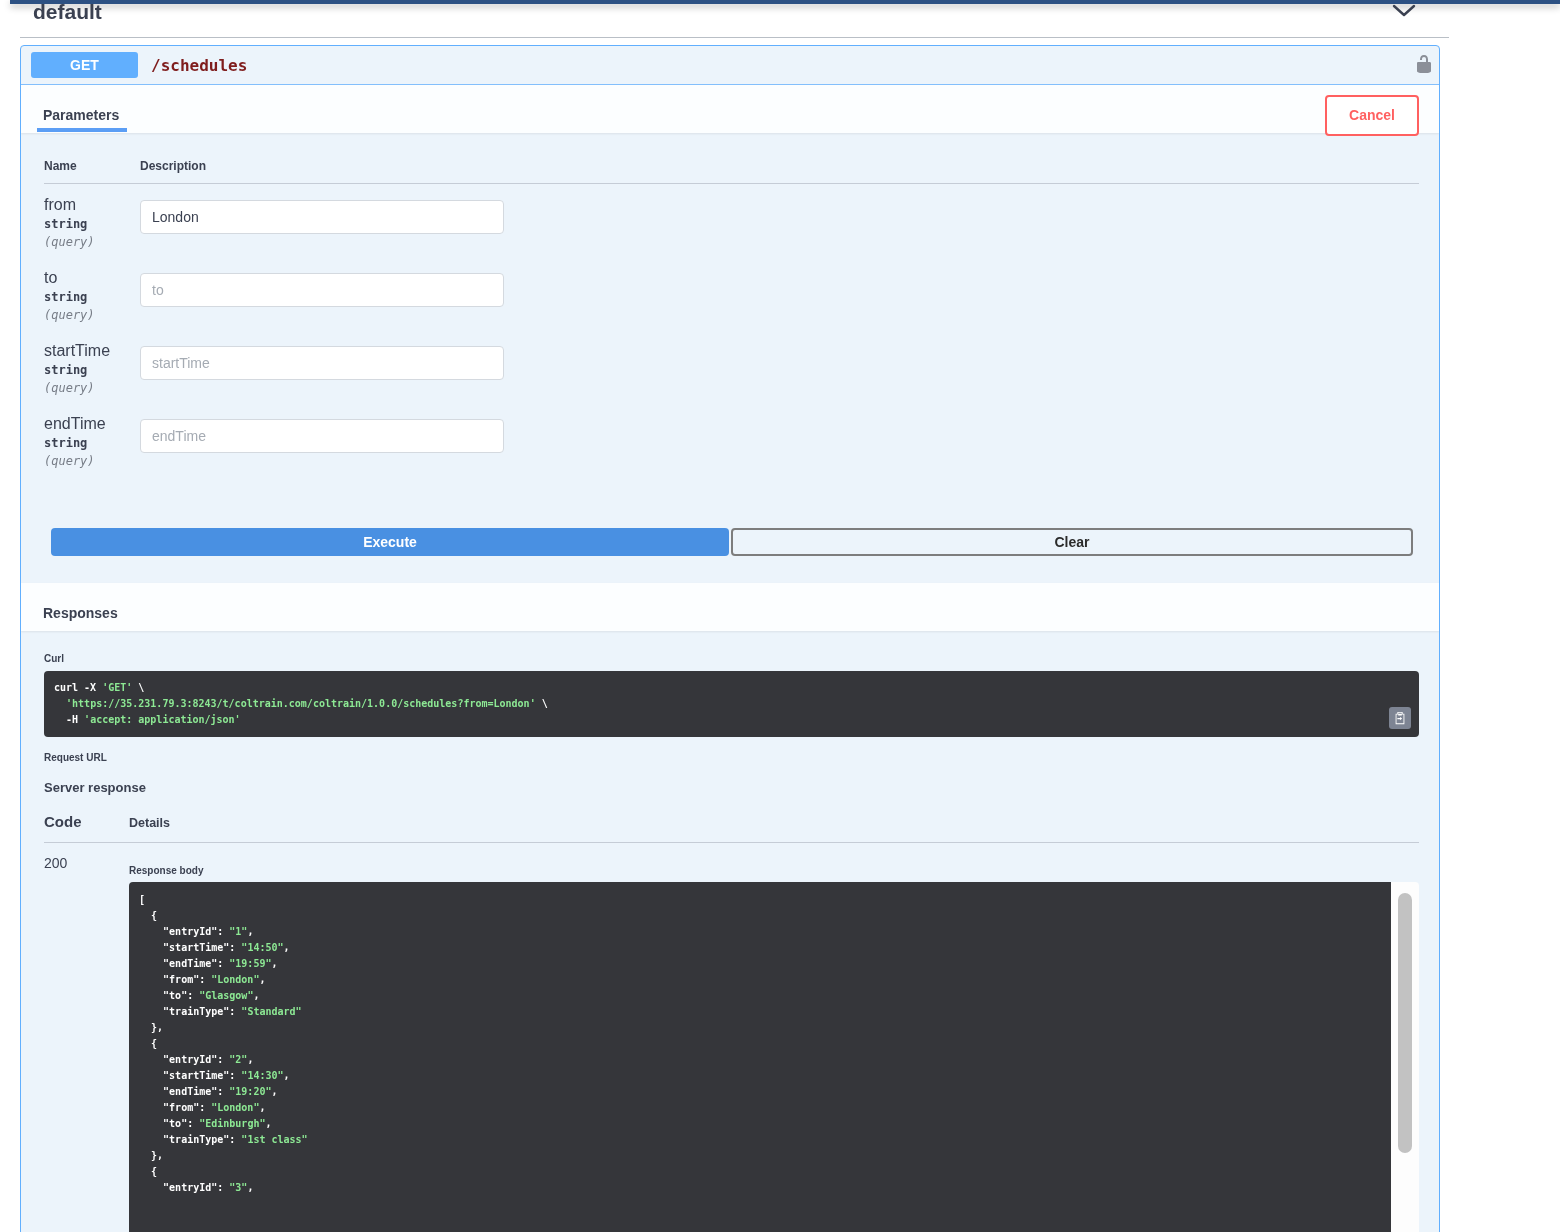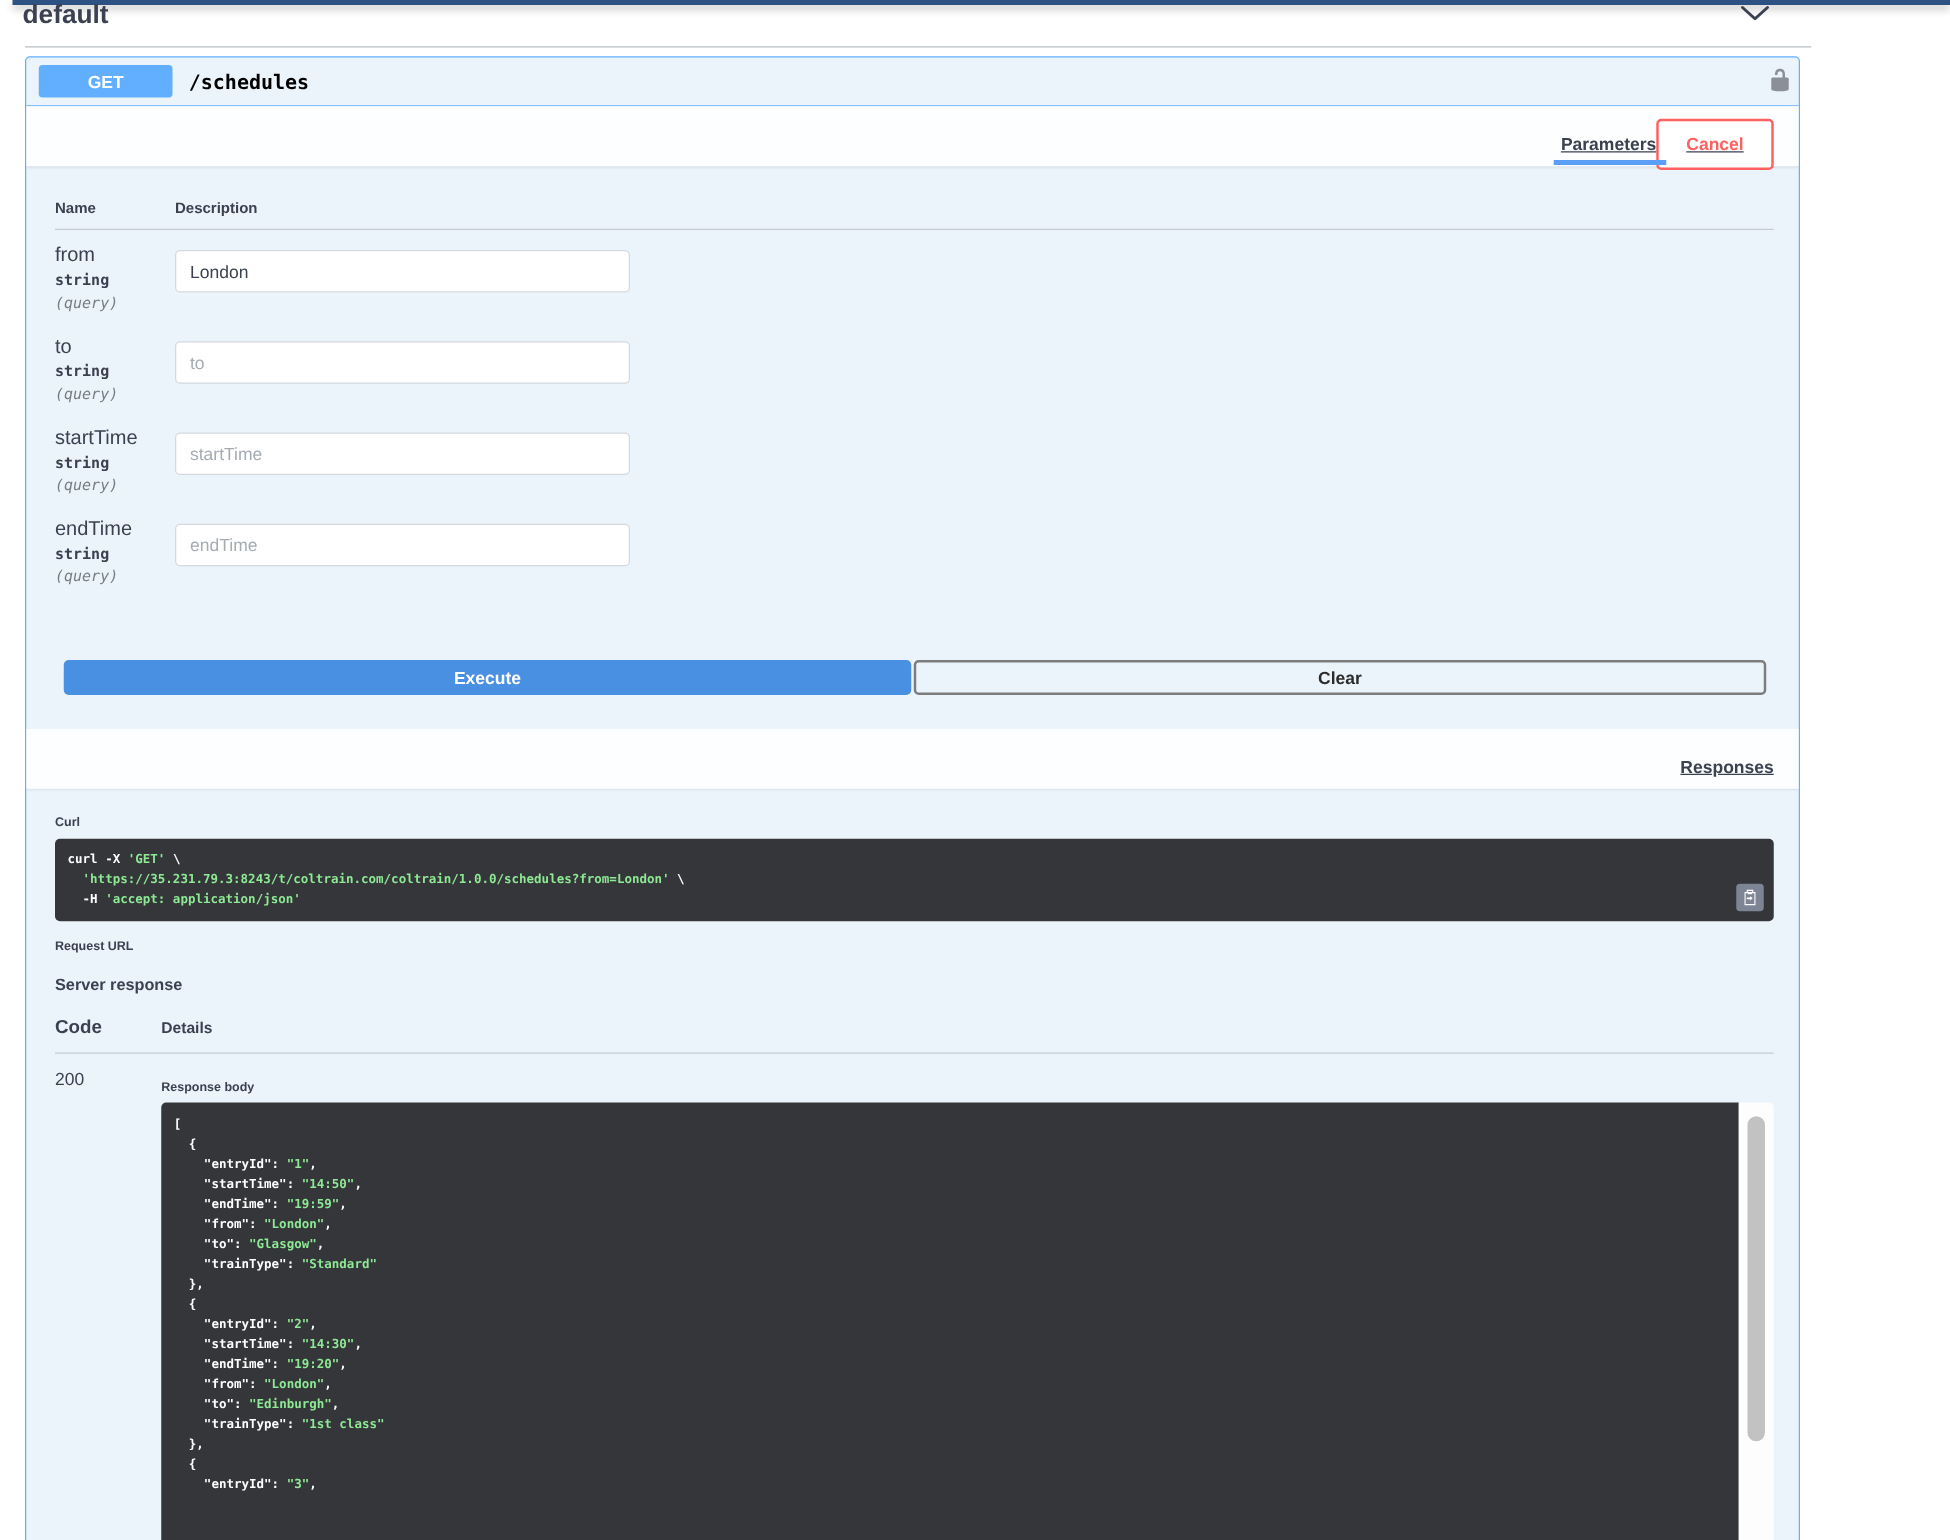--- a/index.html
+++ b/index.html
@@ -3,39 +3,39 @@
 <meta charset="utf-8">
 <style>
   * { margin:0; padding:0; box-sizing:border-box; }
   html,body { width:1560px; height:1232px; overflow:hidden; background:#fff;
               font-family:"Liberation Sans", sans-serif; color:#3b4151; }
   .mono { font-family:"DejaVu Sans Mono", monospace; }
 
   
   .topbar { position:absolute; left:10px; right:0; top:0; height:4px; background:#2d5183;
             box-shadow:0 3px 7px rgba(0,0,0,.28); }
-  .group-title { position:absolute; left:18px; top:0; font-size:21px; font-weight:bold; color:#3b4151; }
+  .group-title { position:absolute; left:33px; top:0; font-size:21px; font-weight:bold; color:#3b4151; }
   .group-chevron { position:absolute; left:1392px; top:4px; width:24px; height:14px; cursor:pointer; }
   .group-divider { position:absolute; left:20px; top:37px; width:1429px; height:1px; background:#b9bfc6; }
 
   
   .opblock { position:absolute; left:20px; top:45px; width:1420px; height:1300px;
              background:#ecf4fb; border:1px solid #61affe; border-radius:4px; overflow:hidden; }
 
   .summary { height:39px; display:flex; align-items:center; padding:0 4px 0 10px;
              border-bottom:1px solid rgba(97,175,254,.75); }
   .method-badge { width:107px; height:26px; background:#61affe; border-radius:3px; color:#fff;
                   font-size:14px; font-weight:bold; display:flex; align-items:center; justify-content:center; }
-  .op-path { margin-left:13px; font-size:16px; font-weight:bold; color:#000000;text-align:center; }
+  .op-path { margin-left:13px; font-size:16px; font-weight:bold; color:#7f1d1d;text-align:center; }
   .summary .spacer { flex:1; }
   .lock-btn { width:22px; height:22px; background:none; border:none; cursor:pointer; padding:0; }
 
   .section-header { position:relative; height:48px; background:rgba(255,255,255,.85);
-                    display:flex; align-items:center; justify-content:flex-end;
-                    padding:12px 20px 0 22px; box-shadow:0 1px 2px rgba(0,0,0,.08);text-decoration:underline; }
+                    display:flex; align-items:center; justify-content:space-between;
+                    padding:12px 20px 0 22px; box-shadow:0 1px 2px rgba(0,0,0,.08); }
   .tab-item { position:relative; height:100%; display:flex; align-items:center; }
   .tab-label { font-size:14px; font-weight:bold; color:#3b4151; }
   .tab-underline { position:absolute; left:-6px; bottom:1px; width:90px; height:4px; background:#5b9ef5; }
   .cancel-btn { width:94px; height:41px; background:#fff; border:2px solid #ff6060; border-radius:4px;
                 color:#ff6060; font-size:14px; font-weight:bold; cursor:pointer; }
 
   
   .params-body { padding:20px 20px 27px 23px; }
   .cols-header { display:flex; margin-top:6px; }
   .col-name-h { width:96px; font-size:12px; font-weight:bold; }

